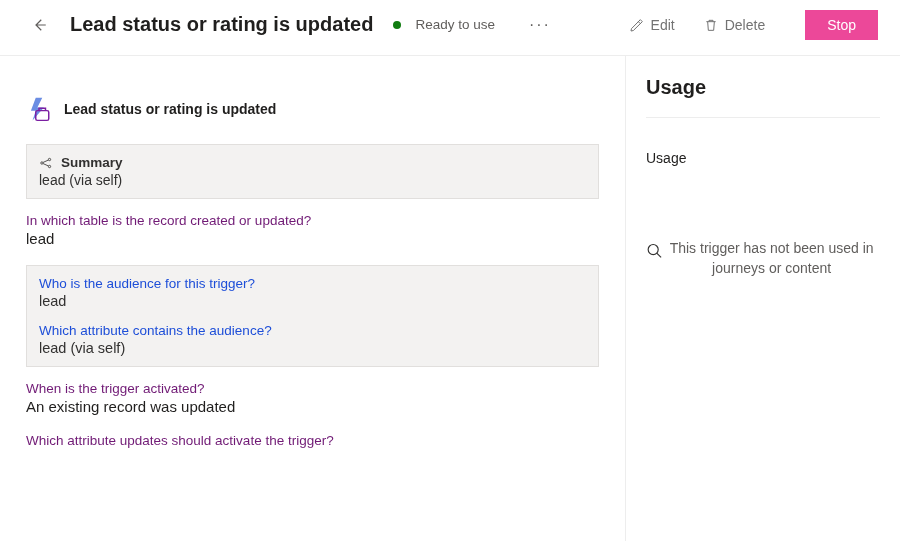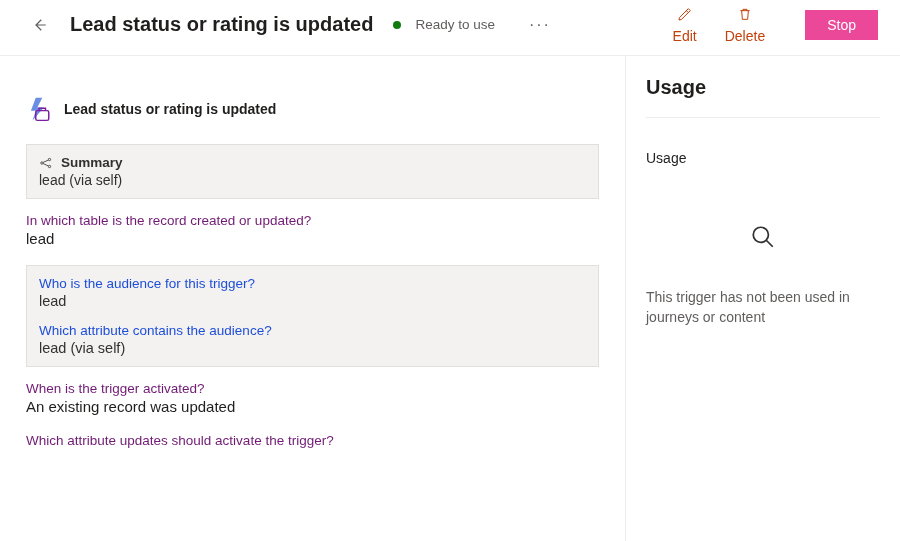--- a/index.html
+++ b/index.html
@@ -63,22 +63,21 @@
     .spacer { flex: 1; }
     .action-btn {
       background: none;
       border: none;
       cursor: pointer;
       display: flex;
       align-items: center;
       gap: 6px;
       padding: 4px 8px;
       font-size: 14px;
-      color: #c2410c;
-      flex-direction: column;
+      color: #737373;
     }
     .action-btn svg { width: 16px; height: 16px; }
     .stop-btn {
       background: #ec4899;
       color: #fff;
       border: none;
       padding: 7px 22px;
       font-size: 14px;
       cursor: pointer;
       margin-left: 20px;
@@ -105,25 +104,24 @@
       padding-bottom: 18px;
       border-bottom: 1px solid #ededed;
     }
     .side-subtitle {
       font-size: 14px;
       color: #201f1e;
       margin-top: 32px;
     }
     .usage-empty {
       display: flex;
-      flex-direction: column;
+      flex-direction: row;
       align-items: center;
       margin-top: 58px;
-      text-align: left;
-      gap: 23px;
+      text-align: center;
     }
     .usage-empty svg { width: 26px; height: 26px; stroke: #605e5c; }
     .usage-empty-text {
       margin-top: 14px;
       color: #605e5c;
       font-size: 14px;
       line-height: 1.45;
       max-width: 260px;
     }
 

